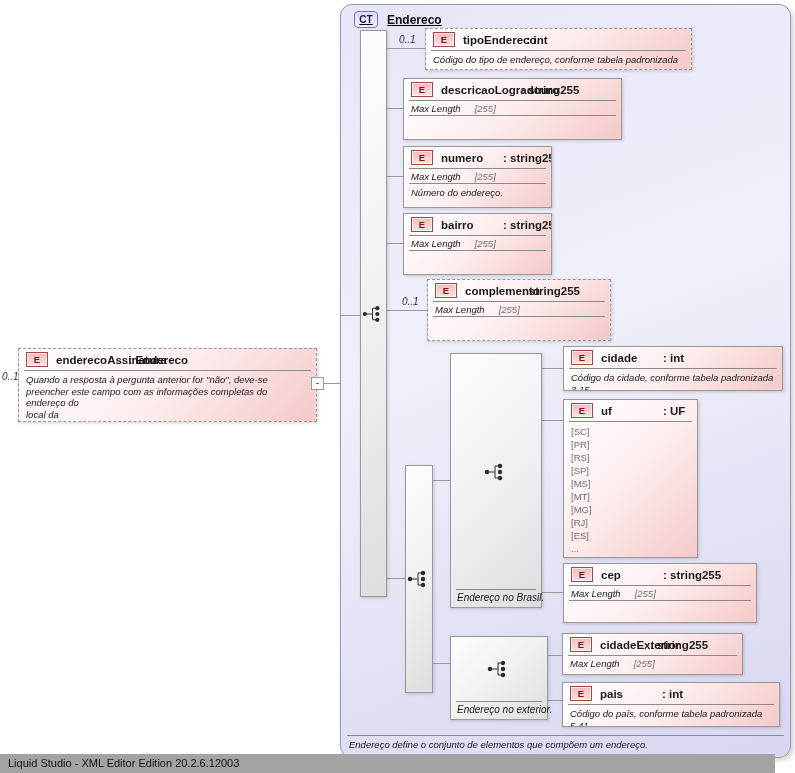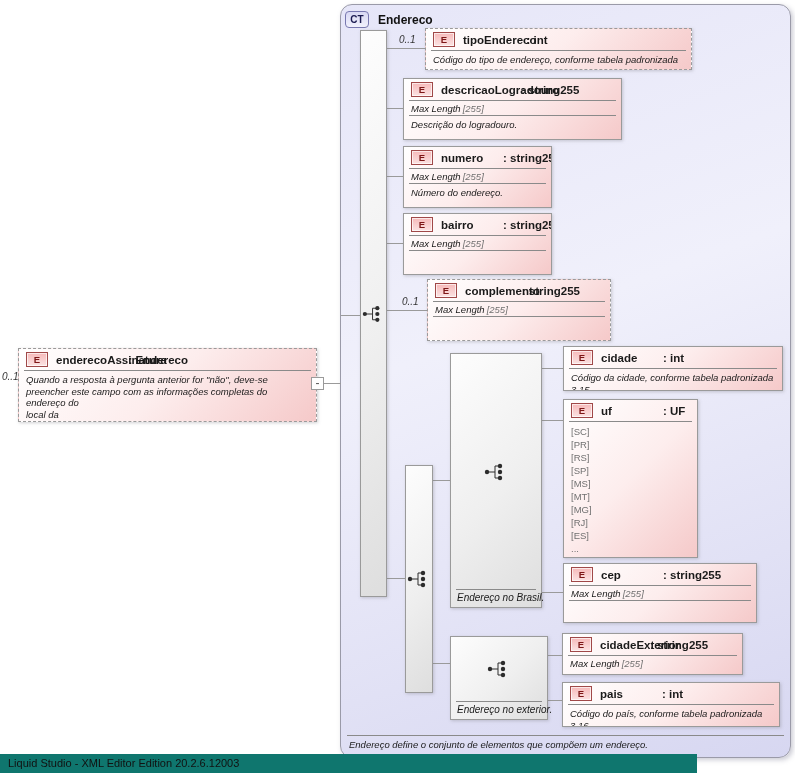--- a/index.html
+++ b/index.html
@@ -7,21 +7,21 @@
     position:relative; width:795px; height:773px; overflow:hidden;
     font-family:"Liberation Sans", sans-serif; background:#ffffff;
   }
   
   .ct {
     position:absolute; left:340px; top:4px; width:451px; height:754px;
     box-sizing:border-box; border:1px solid #9a9aa8; border-radius:12px;
     background:linear-gradient(160deg,#e6e6f8 0%,#f0f0fb 42%,#d7d7f1 100%);
     box-shadow:2px 2px 5px rgba(140,140,160,.45);
   }
-  .ct-header { display:flex; align-items:center; gap:9px; padding:6px 4px; }
+  .ct-header { display:flex; align-items:center; gap:9px; padding:6px 13px;text-decoration:underline; }
   .badge-ct {
     width:22px; height:15px; flex:none; border:1px solid #7878b0; border-radius:4px;
     background:linear-gradient(180deg,#d9d9f3,#f0f0fc); color:#1a1a50;
     font-size:10px; font-weight:bold; display:flex; align-items:center; justify-content:center;
   }
   .ct-title { font-weight:bold; font-size:12px; color:#111; }
   .ct-footer {
     position:absolute; left:6px; right:6px; bottom:3px; border-top:1px solid #8a8a8a;
     padding:3px 2px 4px; font-style:italic; font-size:9.5px; color:#1a1a1a;
   }
@@ -36,41 +36,41 @@
   .badge-e {
     width:20px; height:13px; flex:none; border:1px solid #a04848;
     background:linear-gradient(180deg,#f6b9b9,#fbe2e2); color:#7d1717;
     font-size:9.5px; font-weight:bold; display:flex; align-items:center; justify-content:center;
     box-shadow:inset 0 0 0 1px #ffffffaa;
   }
   .ename { font-weight:bold; font-size:11.5px; color:#1a1a1a; min-width:52px; white-space:nowrap; }
   .etype { font-weight:bold; font-size:11.5px; color:#1a1a1a; margin-left:2px; white-space:nowrap; }
   .hr { border-top:1px solid #8a8a8a; margin:0 5px; }
   .frow { display:flex; align-items:baseline; padding:2px 7px 1px; font-style:italic; font-size:9.5px; color:#1a1a1a; }
-  .fval { color:#707070; margin-left:2px; }
+  .fval { color:#707070; margin-left:14px; }
   .arow { padding:3px 7px 4px; font-style:italic; font-size:9.5px; color:#1a1a1a; white-space:pre-line; line-height:11.5px; }
   .enum-row { display:flex; padding:3px 7px 2px; font-size:9.5px; color:#1a1a1a; }
   .enum-label { font-style:italic; min-width:62px; }
   .enum-values { color:#707070; white-space:pre-line; line-height:13px; }
   
   .gbox {
     position:absolute; box-sizing:border-box; display:flex; flex-direction:column;
     background:linear-gradient(135deg,#fdfdfd 0%,#efefef 55%,#dedede 100%);
     border:1px solid #9a9a9a; box-shadow:1px 1px 3px rgba(120,120,130,.35);
   }
   .icon-area { flex:1; display:flex; align-items:center; justify-content:center; }
   .glabel { border-top:1px solid #8a8a8a; margin:0 5px; padding:2px 1px 4px; font-style:italic; font-size:10px; color:#1a1a1a; white-space:nowrap; }
   
   .cline { position:absolute; height:1px; background:#9a9a9a; }
   .card { position:absolute; font-style:italic; font-size:10px; color:#333; }
   .toggle {
     position:absolute; width:13px; height:13px; box-sizing:border-box; border:1px solid #9a9a9a;
     background:#fff; color:#555; font-size:12px; line-height:10px; text-align:center; cursor:pointer;
   }
-  .statusbar { position:absolute; left:0; top:754px; width:697px; height:19px; padding:3px 8px; box-sizing:border-box; font-size:11px; color:#111; background:#0f766e; }
+  .statusbar { position:absolute; left:0; top:754px; width:775px; height:19px; padding:3px 8px; box-sizing:border-box; font-size:11px; color:#111; background:#a3a3a3; }
 </style>
 </head>
 <body>
 
 <div id="page">
 
   <div class="ct">
     <div class="ct-header">
       <span class="badge-ct">CT</span>
       <span class="ct-title">Endereco</span>
@@ -189,21 +189,20 @@
       <span class="badge-e">E</span>
       <span class="ename">descricaoLogradouro</span>
       <span class="etype" style="margin-left:-46px">: string255</span>
     </div>
     <div class="hr"></div>
     <div class="frow">
       <span>Max Length</span>
       <span class="fval">[255]</span>
     </div>
     <div class="hr"></div>
-    <div class="arow">Descrição do logradouro.</div>
   </div>
 
   <div class="ebox" style="left:403px;top:146px;width:149px;height:62px">
     <div class="trow">
       <span class="badge-e">E</span>
       <span class="ename">numero</span>
       <span class="etype">: string255</span>
     </div>
     <div class="hr"></div>
     <div class="frow">
@@ -302,17 +301,17 @@
     </div>
   </div>
 
   <div class="ebox" style="left:562px;top:682px;width:218px;height:45px">
     <div class="trow">
       <span class="badge-e">E</span>
       <span class="ename">pais</span>
       <span class="etype">: int</span>
     </div>
     <div class="hr"></div>
-    <div class="arow">Código do país, conforme tabela padronizada 3.16.</div>
+    <div class="arow">Código do país, conforme tabela padronizada 5.41.</div>
   </div>
 
   <div class="statusbar">Liquid Studio - XML Editor Edition 20.2.6.12003</div>
 </div>
 
 </body></html>

